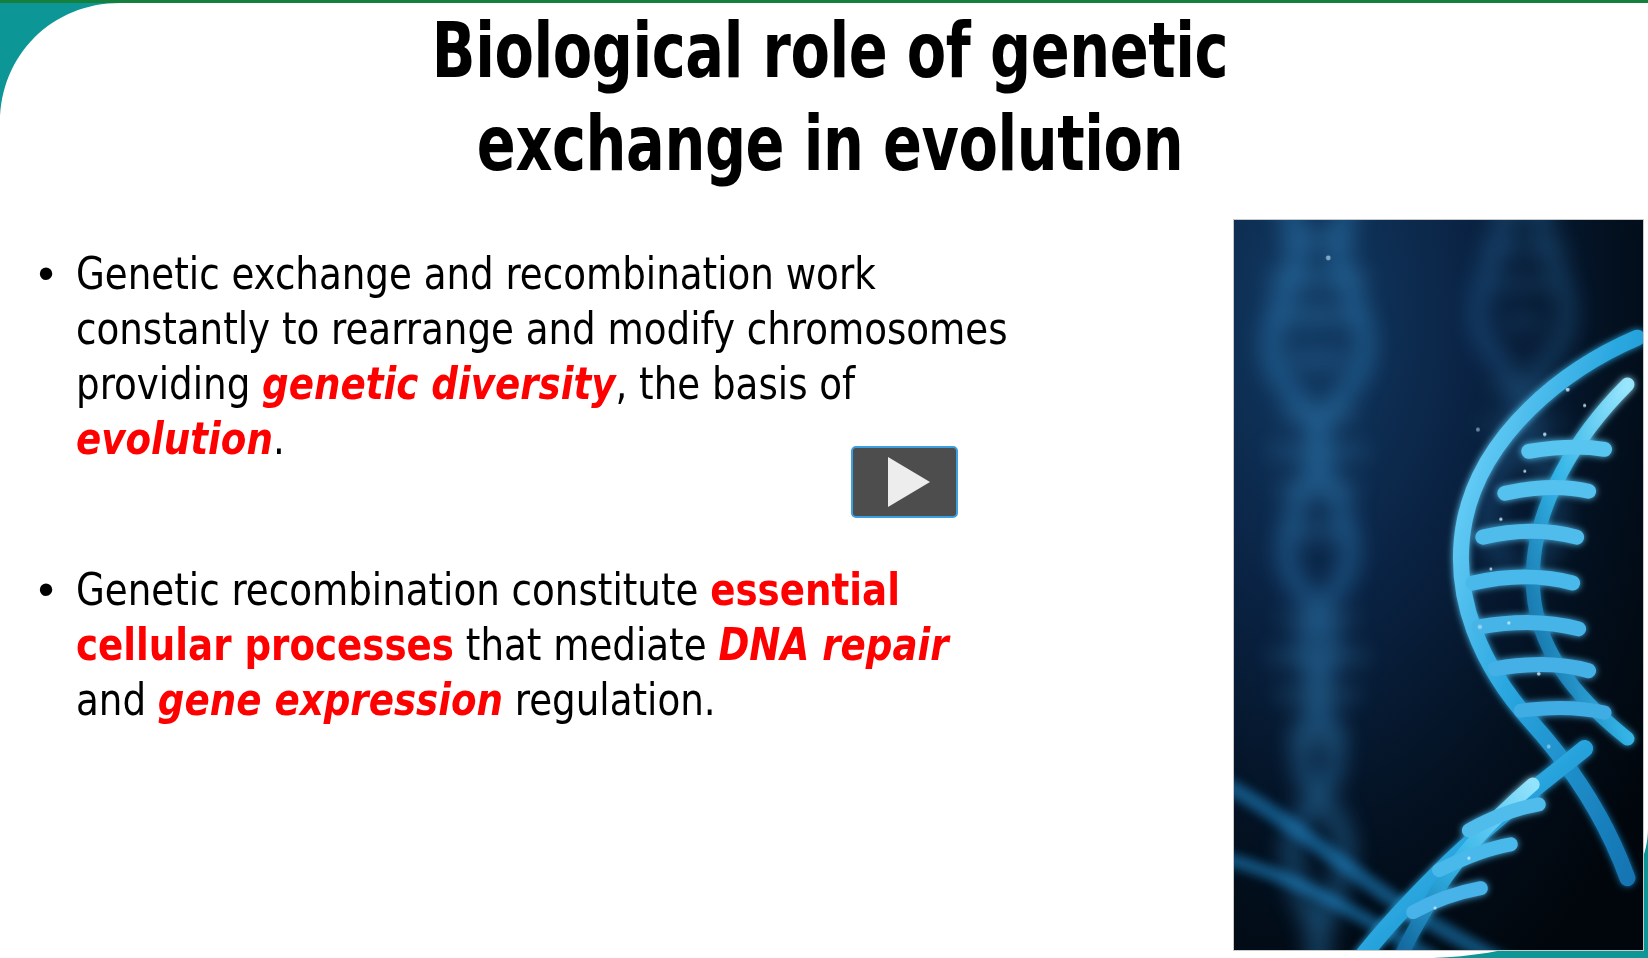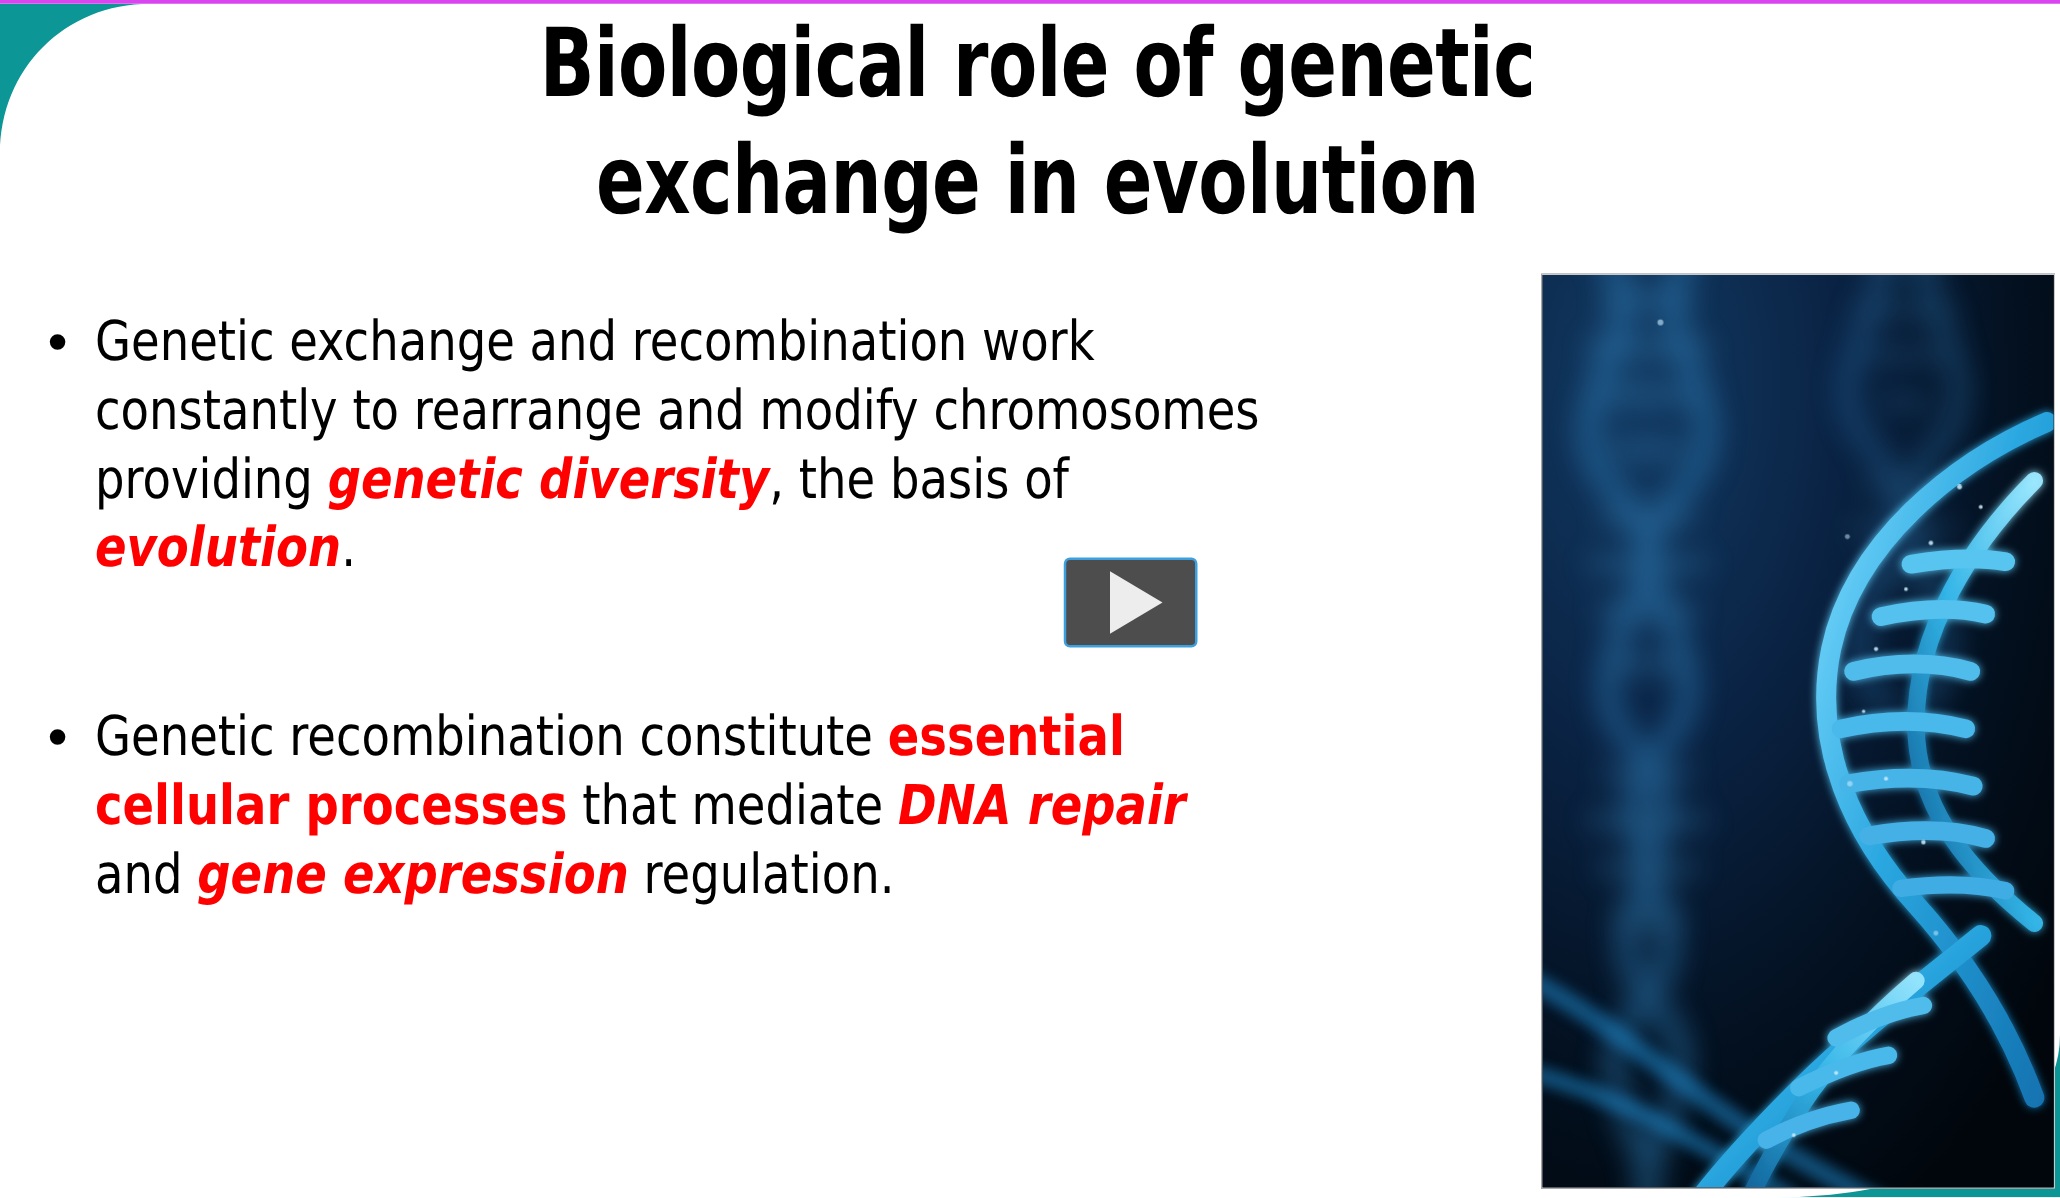--- a/index.html
+++ b/index.html
@@ -12,21 +12,21 @@
     font-family: "Liberation Sans", sans-serif;
   }
 
   #slide {
     position: relative;
     width: 1648px;
     height: 958px;
     background: #ffffff;
     overflow: hidden;
     box-sizing: border-box;
-    border-top: 3px solid #d946ef;
+    border-top: 3px solid #15803d;
   }
 
   
   .corner-wedge {
     position: absolute;
     pointer-events: none;
   }
   #wedge-tl {
     top: 0;
     left: 0;

